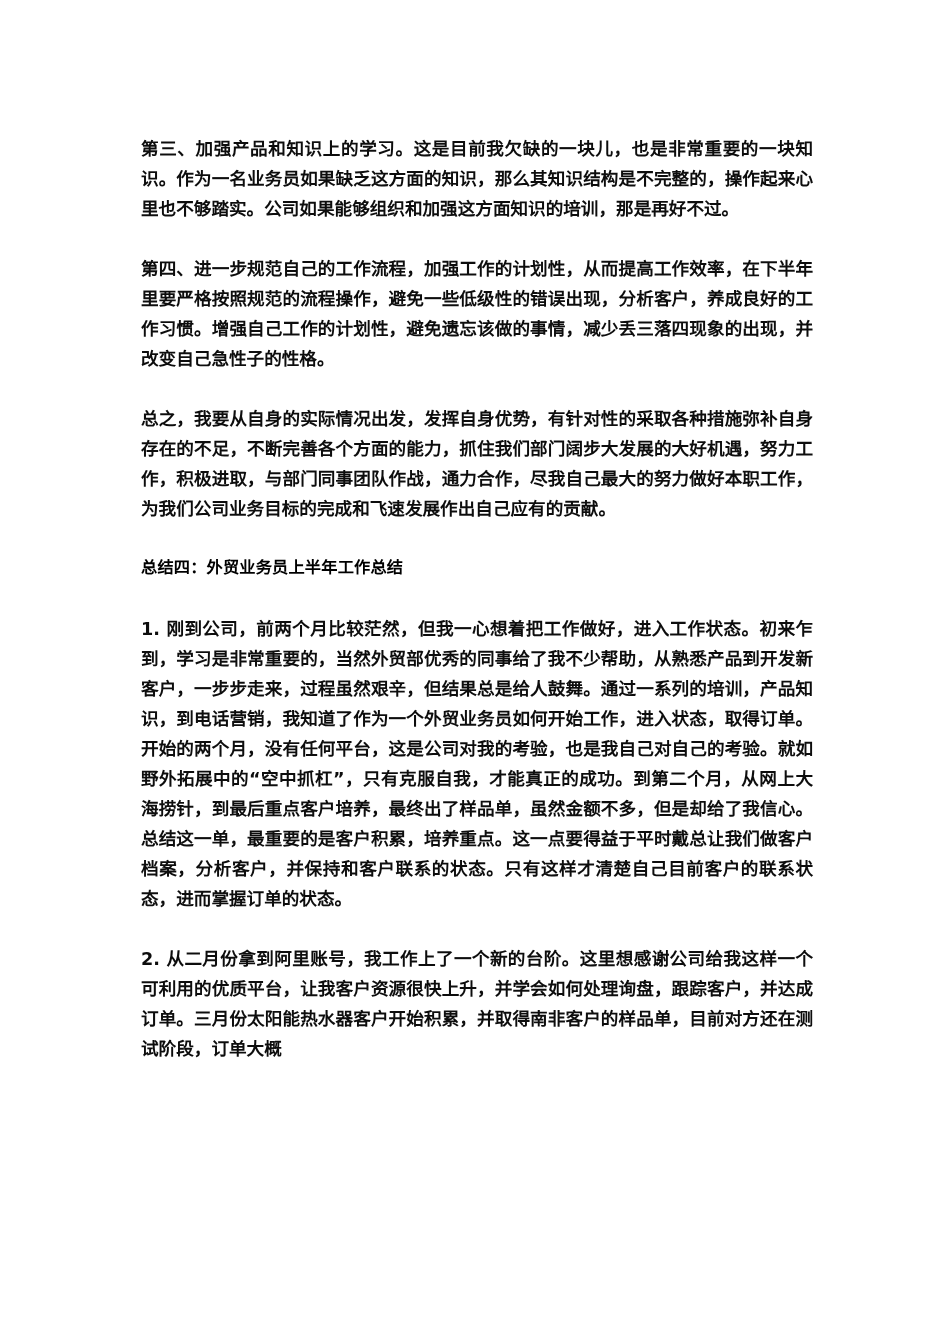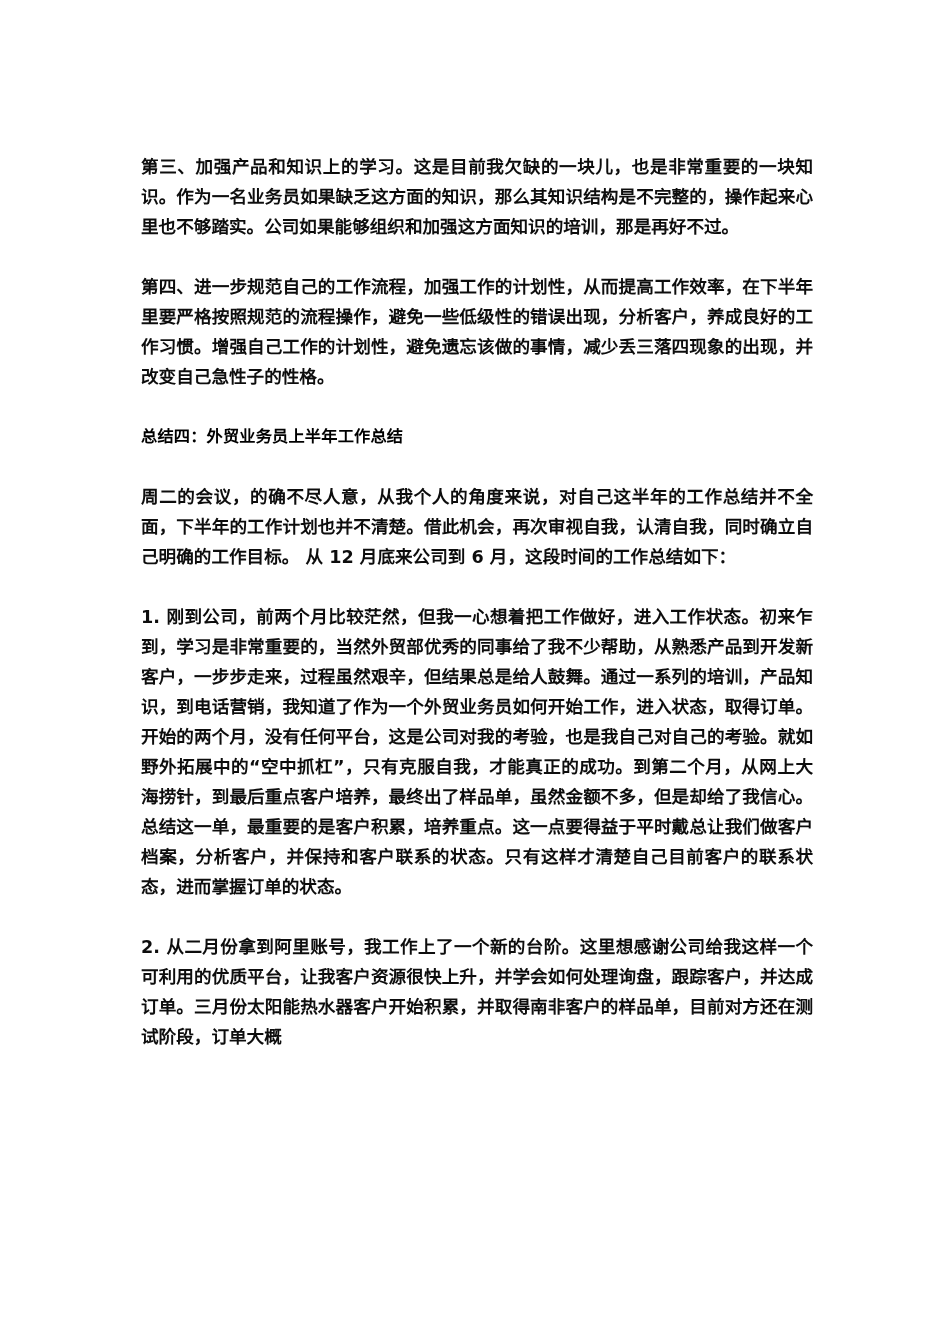--- a/index.html
+++ b/index.html
@@ -19,21 +19,21 @@
   .page {
     position: relative;
     width: 950px;
     height: 1344px;
     background: #ffffff;
     box-sizing: border-box;
   }
   .doc-body {
     position: absolute;
     left: 141px;
-    top: 152px;
+    top: 134px;
     width: 672px;
   }
   .para {
     font-size: 17.6px;
     line-height: 30px;
     text-align: justify;
     text-justify: inter-ideograph;
     margin: 0 0 30px 0;
     letter-spacing: 0px;
     color: #0d0d0d;
@@ -43,36 +43,37 @@
   .para:last-child {
     margin-bottom: 0;
   }
   .heading {
     font-size: 16.2px;
     line-height: 30px;
     font-weight: 800;
     margin: 0 0 30px 0;
     color: #000000;
     letter-spacing: 0.2px;
+    font-family: Liberation Mono, monospace;
   }
 </style>
 </head>
 <body>
 
 <div class="page">
   <div class="doc-body">
 
     <p class="para">第三、加强产品和知识上的学习。这是目前我欠缺的一块儿，也是非常重要的一块知识。作为一名业务员如果缺乏这方面的知识，那么其知识结构是不完整的，操作起来心里也不够踏实。公司如果能够组织和加强这方面知识的培训，那是再好不过。</p>
 
     <p class="para">第四、进一步规范自己的工作流程，加强工作的计划性，从而提高工作效率，在下半年里要严格按照规范的流程操作，避免一些低级性的错误出现，分析客户，养成良好的工作习惯。增强自己工作的计划性，避免遗忘该做的事情，减少丢三落四现象的出现，并改变自己急性子的性格。</p>
 
 
+    <p class="para">总之，我要从自身的实际情况出发，发挥自身优势，有针对性的采取各种措施弥补自身存在的不足，不断完善各个方面的能力，抓住我们部门阔步大发展的大好机遇，努力工作，积极进取，与部门同事团队作战，通力合作，尽我自己最大的努力做好本职工作，为我们公司业务目标的完成和飞速发展作出自己应有的贡献。</p>
 
     <h2 class="heading">总结四：外贸业务员上半年工作总结</h2>
 
-    <p class="para">周二的会议，的确不尽人意，从我个人的角度来说，对自己这半年的工作总结并不全面，下半年的工作计划也并不清楚。借此机会，再次审视自我，认清自我，同时确立自己明确的工作目标。 从 12 月底来公司到 6 月，这段时间的工作总结如下：</p>
 
     <p class="para">1. 刚到公司，前两个月比较茫然，但我一心想着把工作做好，进入工作状态。初来乍到，学习是非常重要的，当然外贸部优秀的同事给了我不少帮助，从熟悉产品到开发新客户，一步步走来，过程虽然艰辛，但结果总是给人鼓舞。通过一系列的培训，产品知识，到电话营销，我知道了作为一个外贸业务员如何开始工作，进入状态，取得订单。开始的两个月，没有任何平台，这是公司对我的考验，也是我自己对自己的考验。就如野外拓展中的“空中抓杠”，只有克服自我，才能真正的成功。到第二个月，从网上大海捞针，到最后重点客户培养，最终出了样品单，虽然金额不多，但是却给了我信心。总结这一单，最重要的是客户积累，培养重点。这一点要得益于平时戴总让我们做客户档案，分析客户，并保持和客户联系的状态。只有这样才清楚自己目前客户的联系状态，进而掌握订单的状态。</p>
 
     <p class="para">2. 从二月份拿到阿里账号，我工作上了一个新的台阶。这里想感谢公司给我这样一个可利用的优质平台，让我客户资源很快上升，并学会如何处理询盘，跟踪客户，并达成订单。三月份太阳能热水器客户开始积累，并取得南非客户的样品单，目前对方还在测试阶段，订单大概</p>
 
   </div>
 </div>
 
 </body></html>

